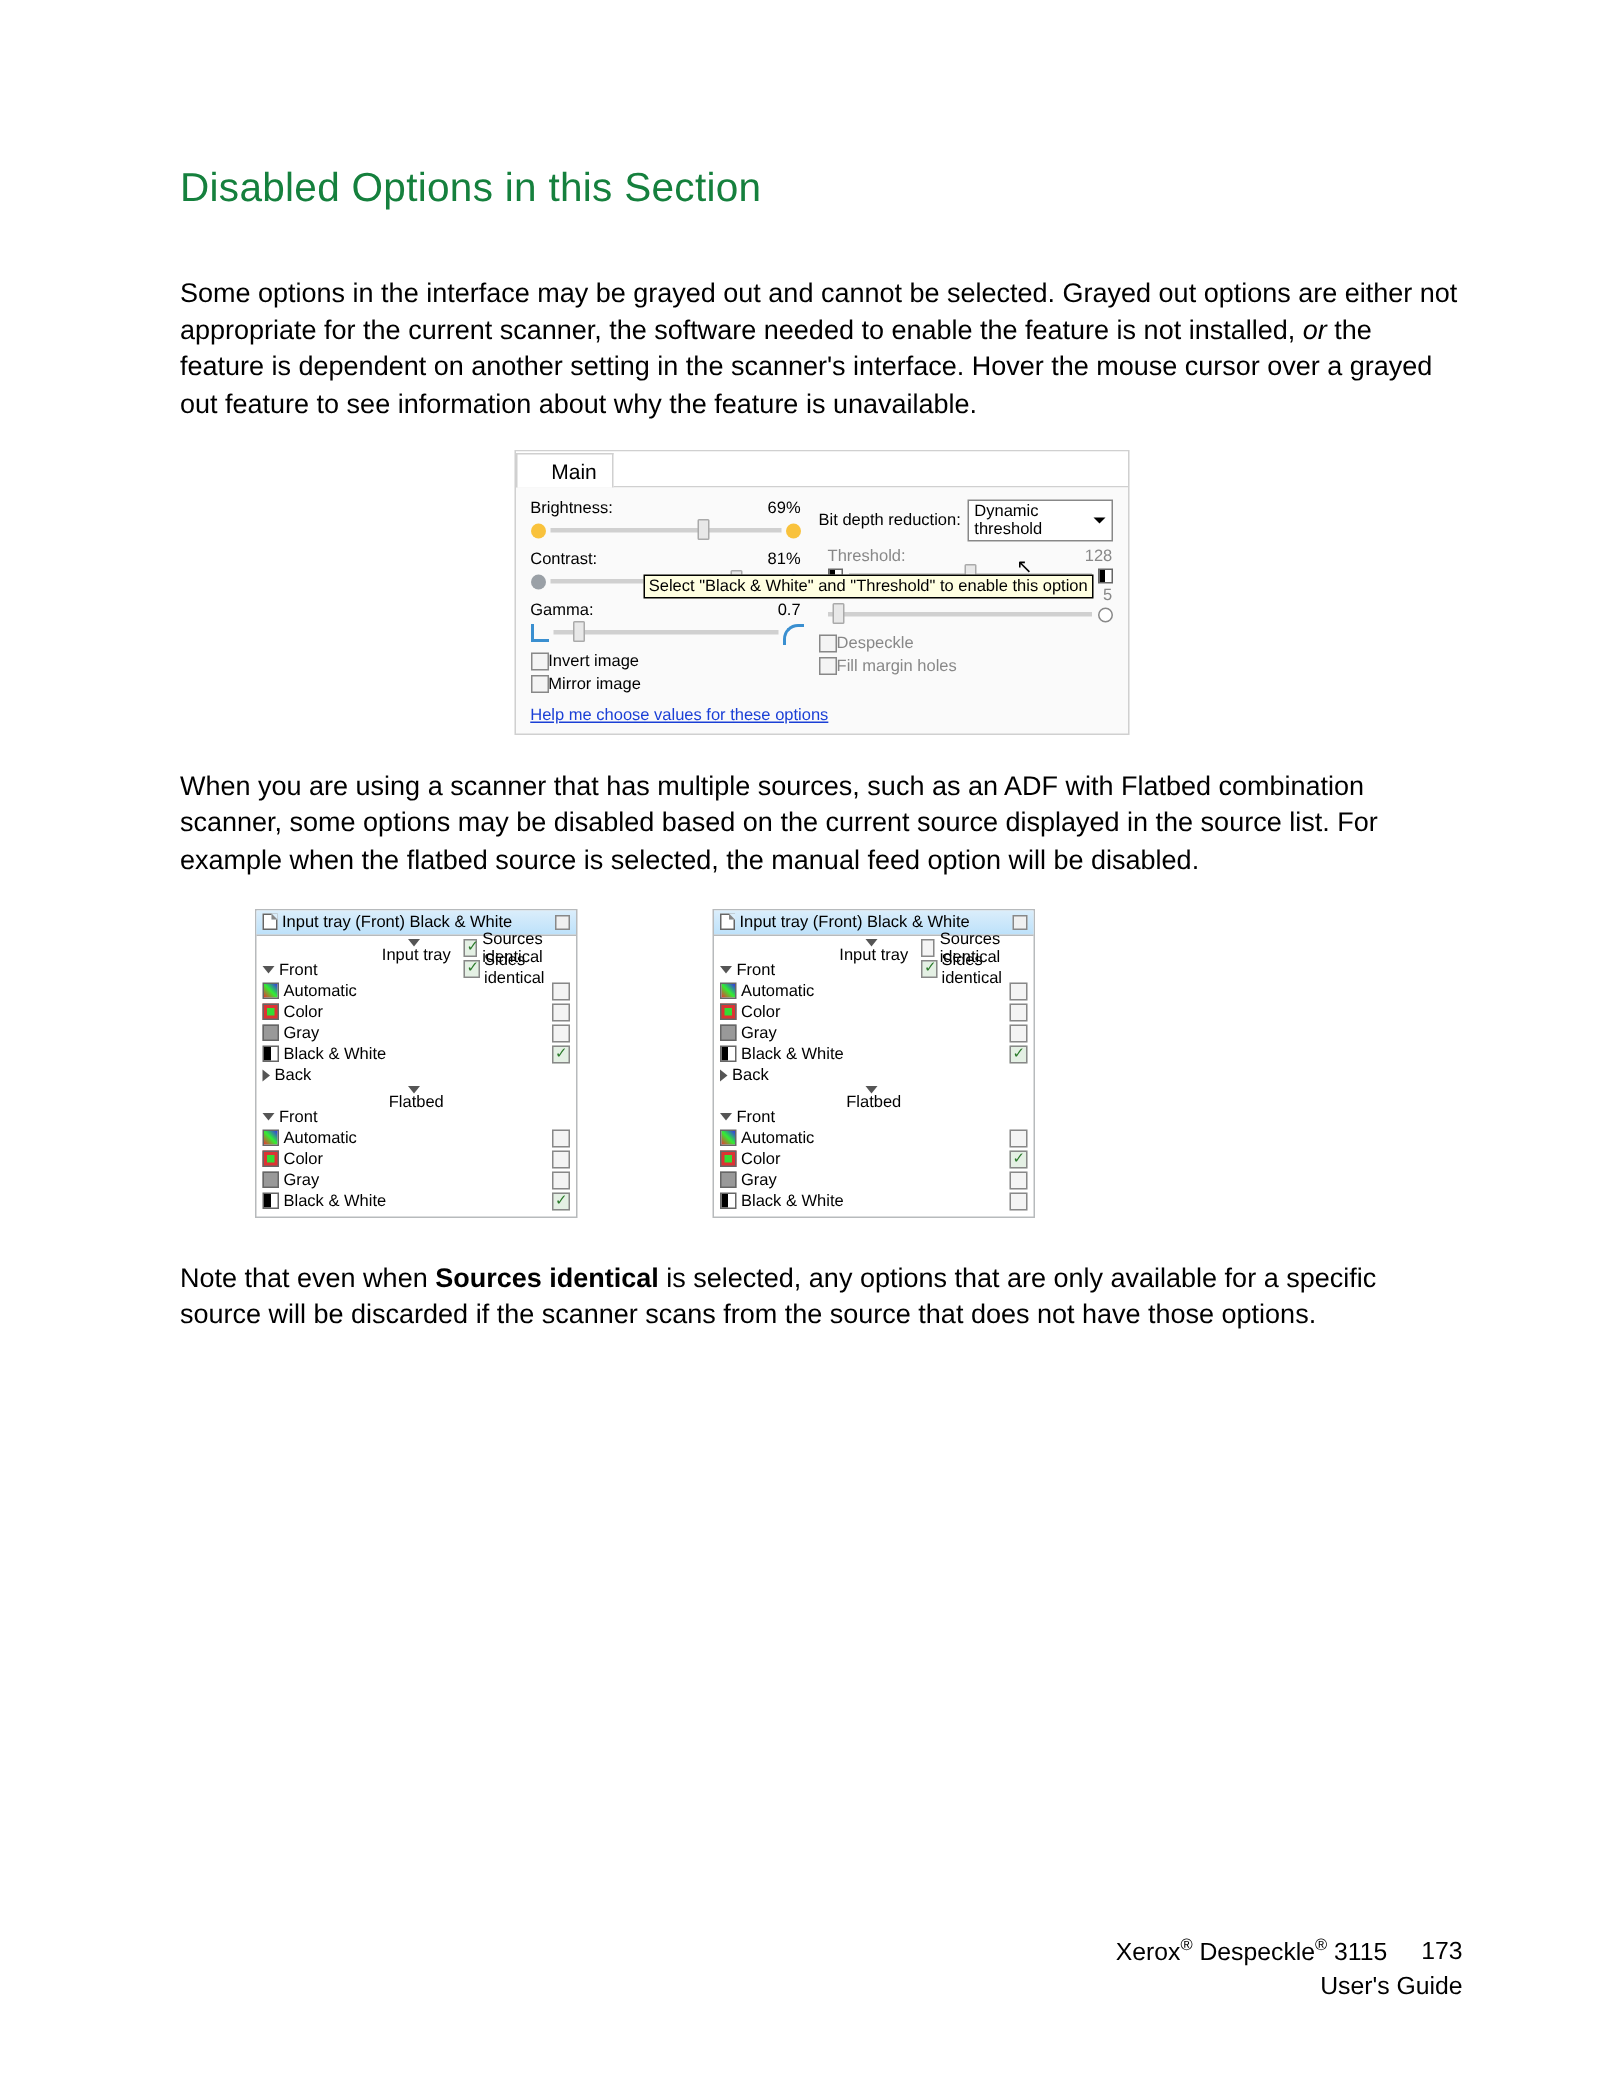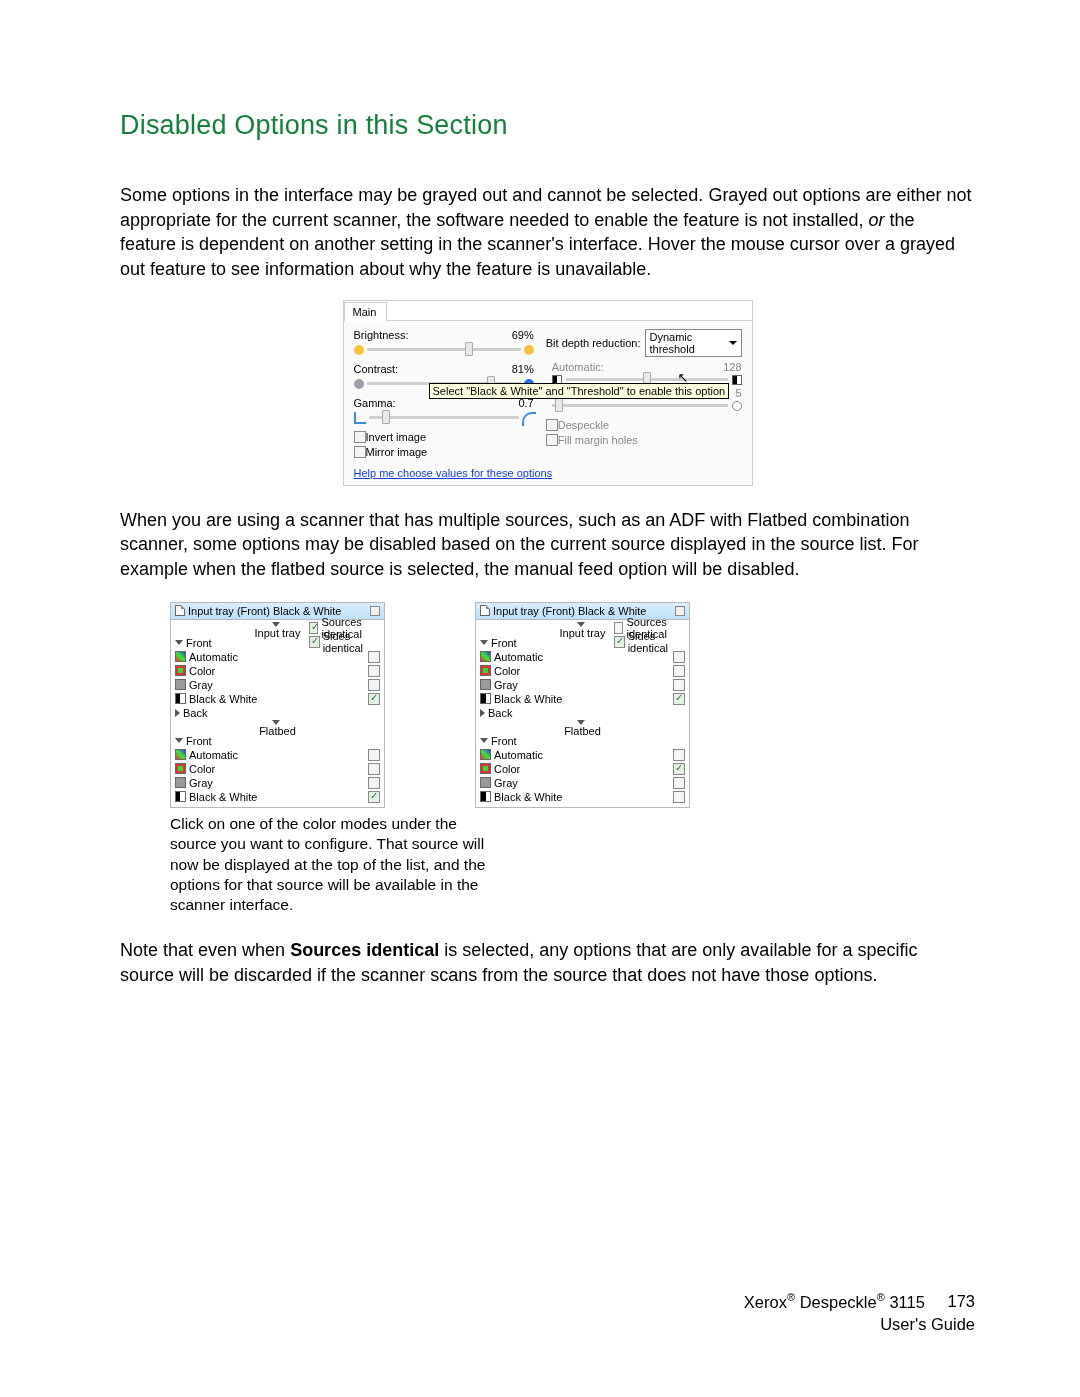--- a/index.html
+++ b/index.html
@@ -38,27 +38,27 @@
     font-size: 11px;
     position: relative;
   }
   .tab-strip {
     border-bottom: 1px solid #d0d0d0;
     background: #fff;
     padding: 0;
   }
   .tab {
     display: inline-block;
-    padding: 3px 10px 3px 8px;
+    padding: 3px 10px 3px 23px;
     border: 1px solid #d0d0d0;
     border-bottom: none;
     background: #fff;
     position: relative;
     top: 1px;
-    font-size: 11px;
+    font-size: 14px;
   }
   .panel-body {
     display: flex;
     padding: 8px 10px 2px 10px;
     background: #fafafa;
   }
   .left-col { flex: 0 0 48%; padding-right: 6px; }
   .right-col { flex: 1; padding-left: 6px; }
   .slider-row { margin-bottom: 6px; }
   .slider-label-row { display: flex; justify-content: space-between; font-size: 11px; margin-bottom: 2px; }
@@ -371,21 +371,21 @@
       </div>
       <div class="right-col">
         <div class="right-row">
           <span>Bit depth reduction:</span>
           <span class="combo">
             <span>Dynamic threshold</span>
             <span class="caret"></span>
           </span>
         </div>
         <div class="threshold-label-row disabled">
-          <span>Automatic:</span>
+          <span>Threshold:</span>
           <span>128</span>
         </div>
         <div class="sens-slider disabled">
           <span class="bw-icon"></span>
           <span class="track">
               <span class="thumb" style="left:48%"></span>
             </span>
           <span class="bw-icon"></span>
         </div>
         <div class="threshold-label-row disabled" style="justify-content:flex-end">
@@ -574,21 +574,20 @@
           </div>
         <div class="side-item">
             <span class="row-chk checked"></span>
             <span>Sides identical</span>
           </div>
       </div>
     </div>
   </div>
 
   <div class="caption-row">
-    <div class="caption right">Click on one of the color modes under the source you want to configure.  That source will now be displayed at the top of the list, and the options for that source will be available in the scanner interface.</div>
   </div>
 
   <p class="body-text">
     <span>Note that even when </span><span class="bold">Sources identical</span><span> is selected, any options that are only available for a specific source will be discarded if the scanner scans from the source that does not have those options.</span>
   </p>
 
 </div>
 
 <div class="footer">
   <div>

